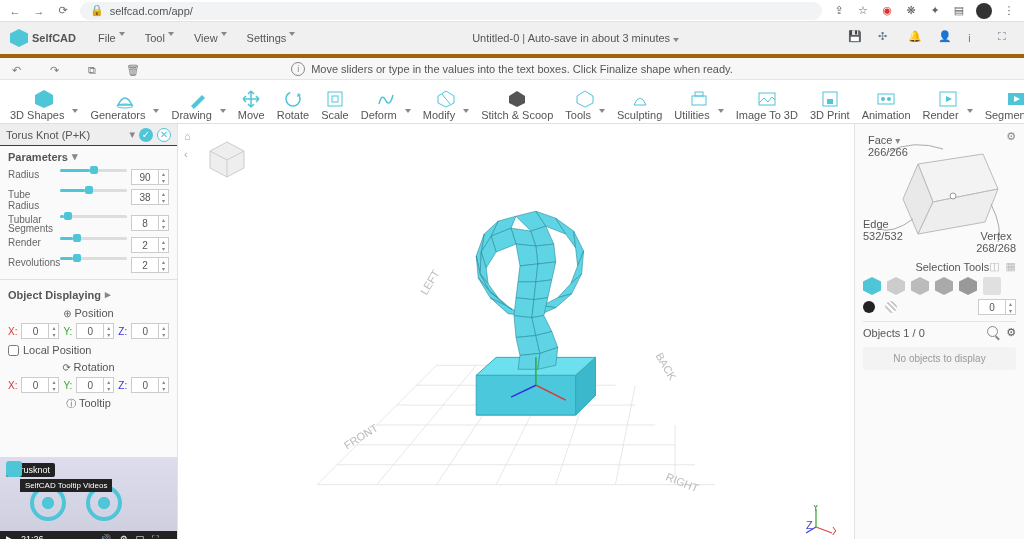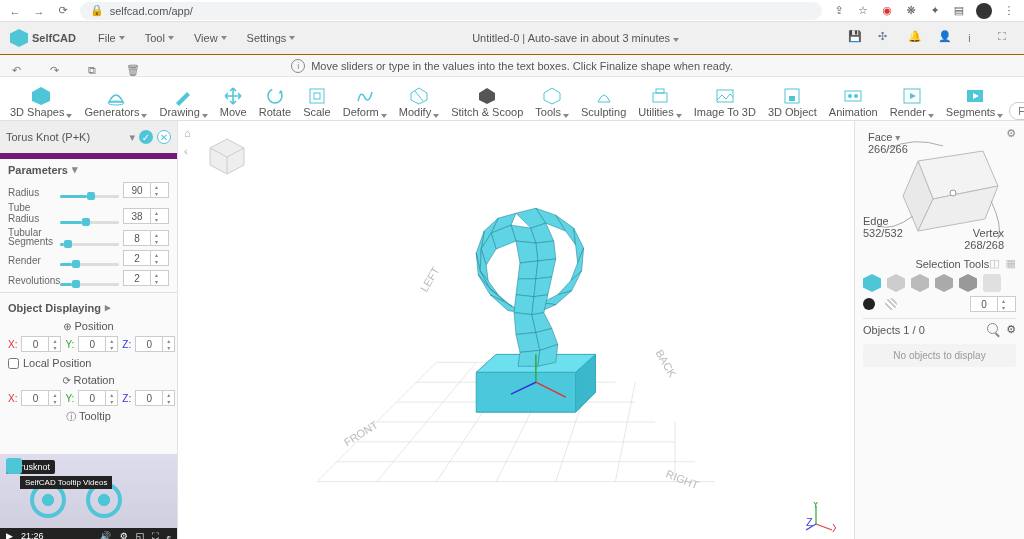--- a/index.html
+++ b/index.html
@@ -3,59 +3,59 @@
 <meta charset="utf-8">
 <style>
 *{margin:0;padding:0;box-sizing:border-box;font-family:Arial,Helvetica,sans-serif;font-size:11px;color:#555}
 body{width:1024px;height:539px;background:#fff;overflow:hidden;position:relative}
 .row{display:flex;align-items:center}
 
 .chrome{height:22px;background:#fff;border-bottom:1px solid #e0e0e0;padding:0 8px;gap:10px}
 .chrome .ic{width:14px;height:14px;display:flex;align-items:center;justify-content:center;color:#5f6368}
 .url{flex:1;background:#f1f3f4;border-radius:12px;height:18px;padding:0 10px;display:flex;align-items:center;gap:6px;font-size:10px;color:#555}
 
-.topbar{height:28px;background:#f0f0f0;border-bottom:1px solid #a16207;padding:16px 10px;gap:4px}
+.topbar{height:28px;background:#f0f0f0;border-bottom:4px solid #a16207;padding:16px 10px;gap:4px}
 .logo{display:flex;align-items:center;font-size:14px;font-weight:bold;color:#333;gap:4px;margin-right:10px}
 .logo .cube{width:18px;height:18px;background:#4fc5d8;clip-path:polygon(50% 0,100% 25%,100% 75%,50% 100%,0 75%,0 25%)}
-.menu-item{padding:3px 8px;color:#666;cursor:pointer;display:flex;align-items:center;gap:3px}
+.menu-item{padding:3px 8px;color:#666;cursor:pointer;display:flex;align-items:flex-start;gap:3px}
 .caret{width:0;height:0;border-left:3px solid transparent;border-right:3px solid transparent;border-top:4px solid #888}
 .center-title{flex:1;text-align:center;color:#666}
 .topright{display:flex;gap:14px;align-items:center}
 .topright .ic{width:16px;height:16px;color:#6a7a8a;cursor:pointer}
 
 .hint{height:22px;background:#f7f7f7;border-bottom:1px solid #e5e5e5;display:flex;align-items:center;justify-content:center;color:#666;gap:6px}
 .hint .info{width:14px;height:14px;border-radius:50%;border:1px solid #888;display:flex;align-items:center;justify-content:center;font-size:9px;color:#888}
 
 .ribbon{height:44px;background:#fff;border-bottom:1px solid #e0e0e0;display:flex;align-items:flex-end;padding:0 4px;gap:0;position:relative}
 .tool{display:flex;flex-direction:column;align-items:center;justify-content:flex-end;padding:0 6px 2px;color:#4fc5d8;cursor:pointer;height:100%}
 .tool.dark{color:#333}
 .tool .ti{width:22px;height:20px;display:flex;align-items:center;justify-content:center}
-.tool .tl{font-size:9px;color:#4fc5d8;white-space:nowrap;display:flex;align-items:flex-end;gap:2px}
+.tool .tl{font-size:9px;color:#4fc5d8;white-space:nowrap;display:flex;align-items:flex-start;gap:8px}
 .tool.dark .tl{color:#333}
 .ftool{margin-left:auto;display:flex;align-items:center;gap:4px;padding-right:8px}
 .ftool input{border:1px solid #ccc;border-radius:10px;height:18px;padding:0 8px;font-size:10px;width:70px}
 .srch{width:14px;height:14px;border:1.5px solid #888;border-radius:50%;position:relative}
 .srch:after{content:'';position:absolute;width:5px;height:1.5px;background:#888;bottom:-2px;right:-3px;transform:rotate(45deg)}
 
 .undorow{position:absolute;left:12px;top:64px;display:flex;gap:22px;align-items:center}
 .undorow .ic{width:16px;height:16px;color:#777;cursor:pointer}
 
 .main{display:flex;height:calc(100% - 116px)}
 
 .left{width:178px;background:#fafafa;border-right:1px solid #e3e3e3;display:flex;flex-direction:column;overflow:hidden}
-.panelhdr{background:#eee;height:22px;display:flex;align-items:center;padding:16px 6px;gap:4px;border-bottom:6px solid #701a75}
+.panelhdr{background:#eee;height:22px;display:flex;align-items:center;padding:0 6px;gap:4px;border-bottom:1px solid #701a75}
 .panelhdr .t{flex:1;color:#555}
 .circlebtn{width:14px;height:14px;border-radius:50%;display:flex;align-items:center;justify-content:center;font-size:10px;color:#fff}
 .subhdr{padding:4px 8px;font-weight:bold;color:#555;display:flex;align-items:center;gap:4px}
-.param{display:flex;align-items:flex-end;padding:2px 8px;gap:4px}
+.param{display:flex;align-items:flex-start;padding:2px 8px;gap:4px}
 .param .pl{width:48px;font-size:10px;color:#666}
 .slider{flex:1;height:3px;background:#ddd;border-radius:2px;position:relative}
 .slider .fill{position:absolute;height:100%;background:#4fc5d8;border-radius:2px;width:50%}
 .slider .knob{position:absolute;width:8px;height:8px;background:#4fc5d8;border-radius:2px;top:-3px;left:50%}
-.spin{width:46px;height:16px;border:1px solid #ccc;background:#fff;display:flex;align-items:center}
+.spin{width:38px;height:16px;border:1px solid #ccc;background:#fff;display:flex;align-items:center}
 .spin input{width:26px;border:0;text-align:center;font-size:10px}
 .spin .arrs{width:12px;display:flex;flex-direction:column;border-left:1px solid #ccc}
 .spin .arrs div{height:7px;display:flex;align-items:center;justify-content:center;font-size:6px;color:#888}
 .xyz{display:flex;gap:4px;padding:2px 8px;align-items:center}
 .xyz .ax{font-size:10px}
 .checkrow{padding:3px 8px;display:flex;align-items:center;gap:4px;color:#4fc5d8}
 .checkrow input{width:11px;height:11px}
 .poslabel{text-align:center;font-size:10px;color:#666;padding:2px}
 .video{height:90px;background:#e8e8e8;position:relative;margin-top:auto}
 .video .thumb{position:absolute;inset:0;background:linear-gradient(#dde,#ccd);display:flex;align-items:center;justify-content:center}
@@ -298,21 +298,21 @@
       </div>
     </div>
   <div class="tool">
       <div class="ti">
         <svg width="20" height="20">
           <rect x="3" y="3" width="14" height="14" fill="none" stroke="#4fc5d8"></rect>
           <rect x="7" y="10" width="6" height="5" fill="#4fc5d8"></rect>
         </svg>
       </div>
       <div class="tl">
-        <span>3D Object</span>
+        <span>3D Print</span>
       </div>
     </div>
   <div class="tool">
       <div class="ti">
         <svg width="20" height="20">
           <rect x="2" y="5" width="16" height="10" fill="none" stroke="#4fc5d8"></rect>
           <circle cx="7" cy="10" r="2" fill="#4fc5d8"></circle>
           <circle cx="13" cy="10" r="2" fill="#4fc5d8"></circle>
         </svg>
       </div>
@@ -630,21 +630,21 @@
         <polygon points="55,30 120,20 135,55 70,68" fill="#f3f3f3" stroke="#bbb"></polygon>
         <polygon points="55,30 70,68 55,100 40,65" fill="#e9e9e9" stroke="#bbb"></polygon>
         <polygon points="70,68 135,55 122,88 55,100" fill="#eee" stroke="#bbb"></polygon>
         <circle cx="90" cy="62" r="3" fill="#fff" stroke="#999"></circle>
         <path d="M80 15 Q50 5 25 18" fill="none" stroke="#aaa"></path>
         <path d="M50 85 Q30 100 15 95" fill="none" stroke="#aaa"></path>
         <path d="M128 70 Q140 95 135 108" fill="none" stroke="#aaa"></path>
       </svg>
       <div style="position:absolute;left:5px;top:0" class="counts"><span>Face</span> ▾<br><span>266/266</span></div>
       <div style="position:absolute;left:0;bottom:12px" class="counts"><span>Edge</span><br><span>532/532</span></div>
-      <div style="position:absolute;right:12px;bottom:0;text-align:right" class="counts"><span>Vertex</span><br><span>268/268</span></div>
+      <div style="position:absolute;right:0;bottom:0;text-align:center" class="counts"><span>Vertex</span><br><span>268/268</span></div>
     </div>
     <div class="sechdr row" style="justify-content:flex-end">
       <span>Selection Tools</span>
       <span style="display:flex;gap:6px">
           <span style="color:#bbb">◫</span>
           <span style="color:#bbb">▦</span>
         </span>
     </div>
     <div class="selrow">
       <div class="selcube active"></div>

